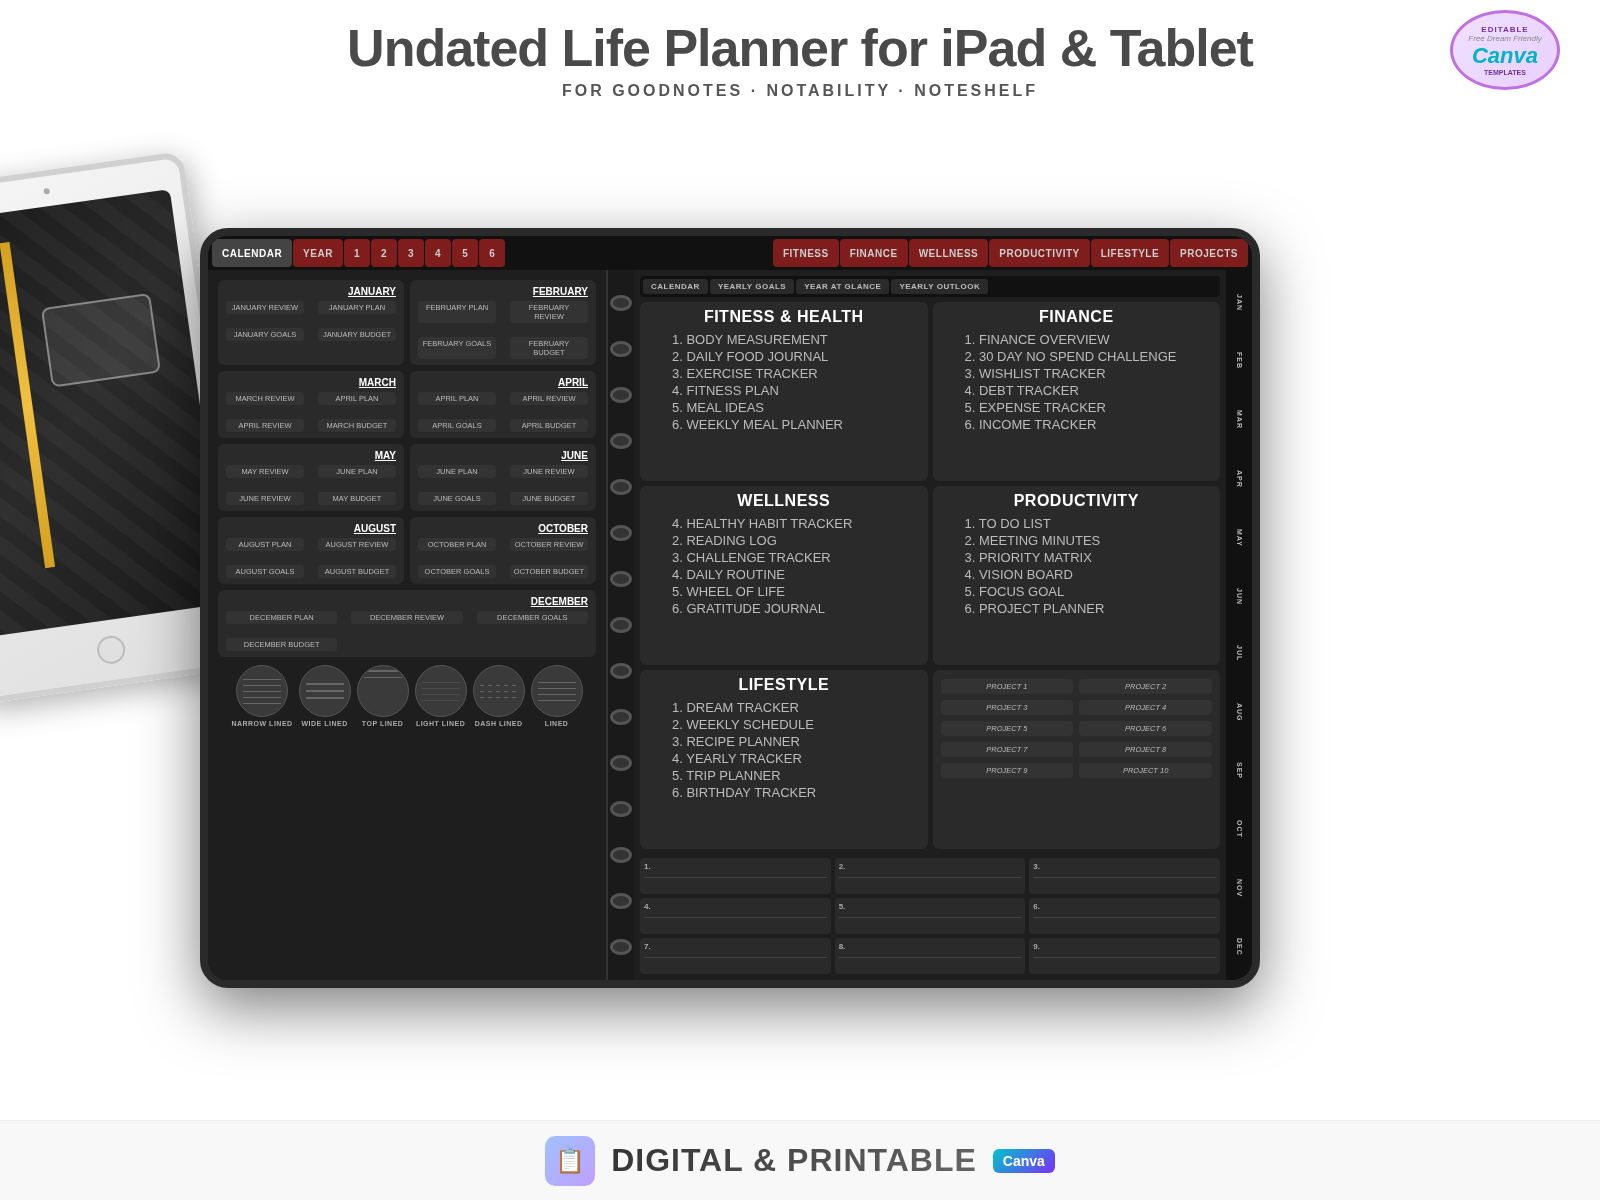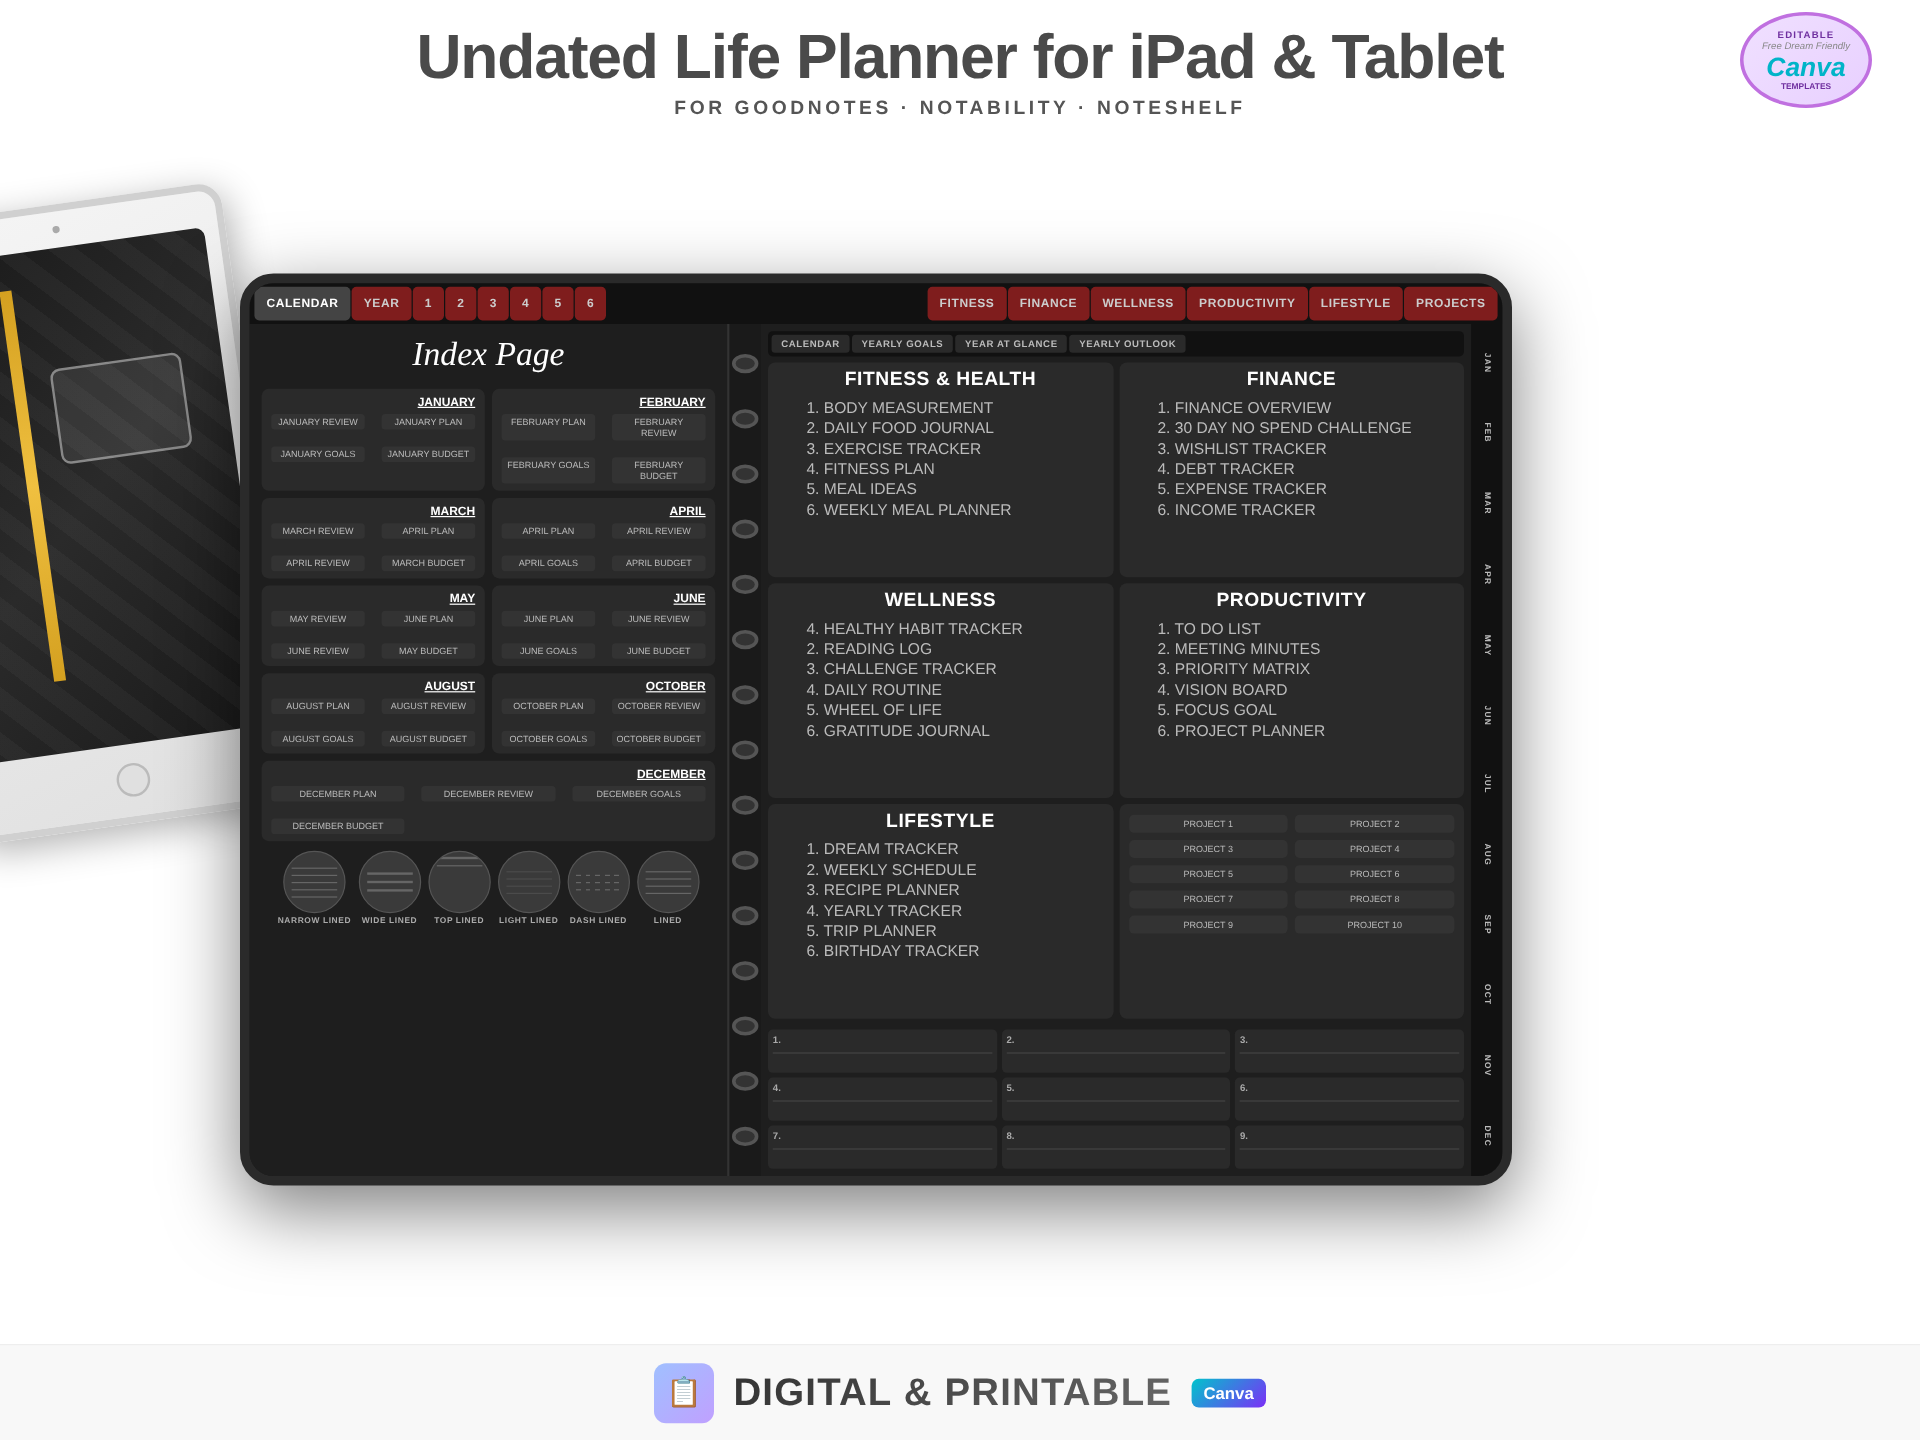--- a/index.html
+++ b/index.html
@@ -318,20 +318,21 @@
       padding: 1px 0;
       margin-left: 24px;
     }
 
     
     .projects-grid {
       display: grid;
       grid-template-columns: 1fr 1fr;
       gap: 6px;
       margin-top: 3px;
+      font-style: italic;
     }
     .project-btn {
       background: #333;
       color: #bbb;
       font-size: 7.5px;
       padding: 3px 6px;
       border-radius: 4px;
       text-align: center;
     }
 
@@ -545,21 +546,20 @@
         <div class="nav-tab">FINANCE</div>
         <div class="nav-tab">WELLNESS</div>
         <div class="nav-tab">PRODUCTIVITY</div>
         <div class="nav-tab">LIFESTYLE</div>
         <div class="nav-tab">PROJECTS</div>
       </div>
 
       <div class="planner-body">
 
         <div class="index-section">
-          <div class="index-title">Index Page</div>
 
           <div class="month-grid">
 
             <div class="month-block">
               <div class="month-name">JANUARY</div>
               <div class="month-links">
                 <div class="month-link">JANUARY REVIEW</div>
                 <div class="month-link">JANUARY PLAN</div>
                 <div class="month-link">JANUARY GOALS</div>
                 <div class="month-link">JANUARY BUDGET</div>

